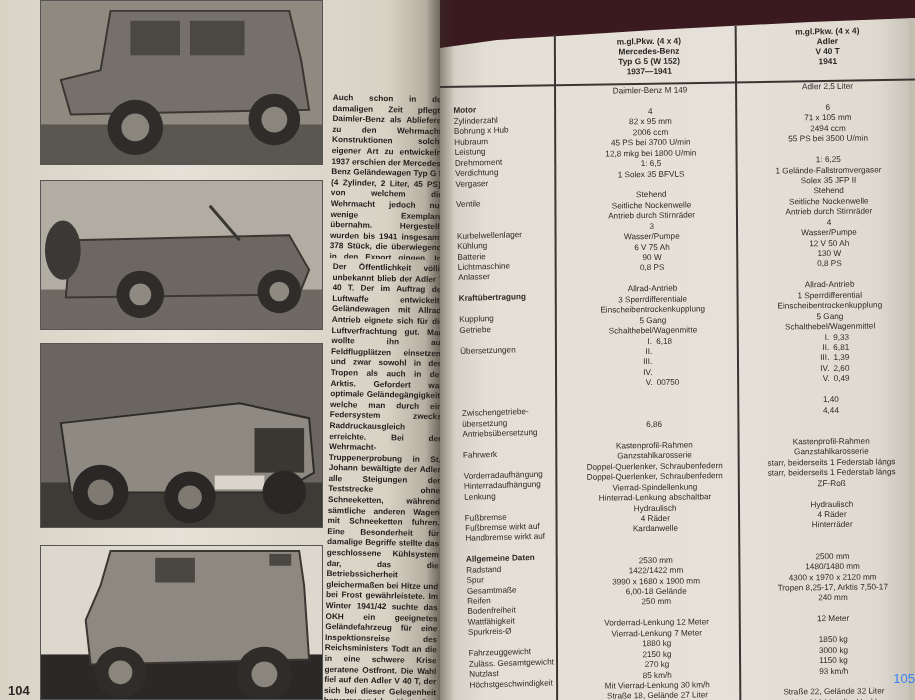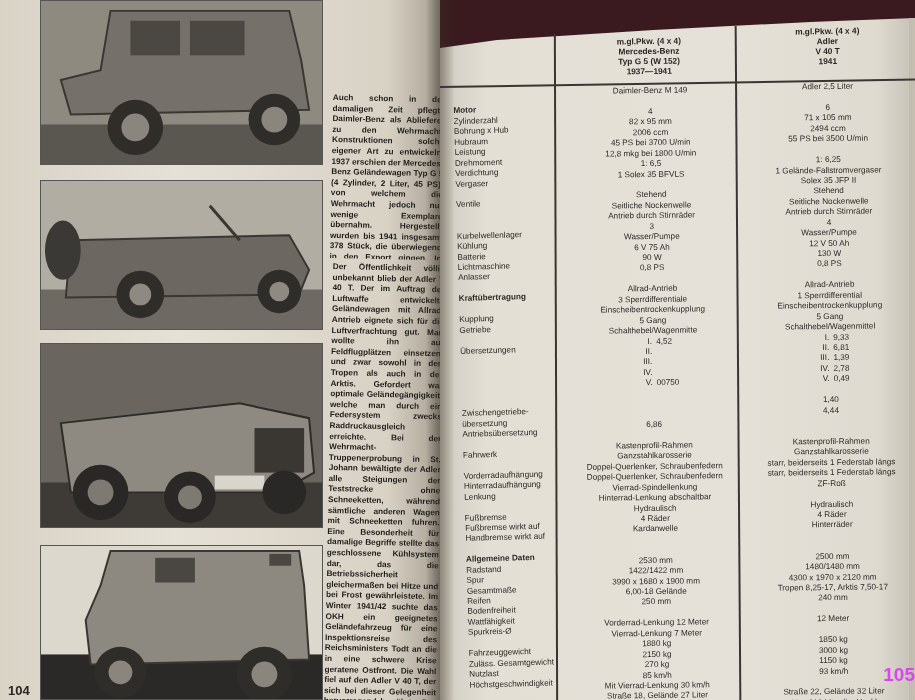--- a/index.html
+++ b/index.html
@@ -68,21 +68,21 @@
     .spec-col-1 { left: 560px; top: 86px; width: 180px; transform: rotate(-0.7deg); transform-origin: center top; }
     .spec-col-2 { left: 740px; top: 82px; width: 175px; transform: rotate(-0.6deg); transform-origin: center top; }
     .row { height: 10.45px; white-space: nowrap; }
     .row.gap { height: 10.45px; }
     .row.section { font-weight: bold; }
     .gear { display: inline-block; text-align: left; width: 46px; padding-left: 6px; }
     .gear .gn { display: inline-block; width: 16px; text-align: right; margin-right: 4px; }
 
     .page-num-right {
       position: absolute; right: 0; bottom: 14px;
-      font-size: 19px; font-weight: bold; color: #d946ef;
+      font-size: 13px; font-weight: normal; color: #3b82f6;
     }
     .gutter-shadow {
       position: absolute; left: 425px; top: 0; width: 30px; height: 700px;
       background: linear-gradient(90deg, rgba(0,0,0,0) 0%, rgba(60,50,40,0.35) 50%, rgba(0,0,0,0) 100%);
       pointer-events: none;
     }
     .page-edge {
       position: absolute; right: 0; top: 18px; width: 6px; height: 682px;
       background: repeating-linear-gradient(90deg, #cfc9bc 0px, #b5ae9f 1px, #d8d2c5 2px);
     }
@@ -259,21 +259,21 @@
     <div class="row">Wasser/Pumpe</div>
     <div class="row">6 V 75 Ah</div>
     <div class="row">90 W</div>
     <div class="row">0,8 PS</div>
     <div class="row gap"></div>
     <div class="row">Allrad-Antrieb</div>
     <div class="row">3 Sperrdifferentiale</div>
     <div class="row">Einscheibentrockenkupplung</div>
     <div class="row">5 Gang</div>
     <div class="row">Schalthebel/Wagenmitte</div>
-    <div class="row"><span class="gear"><span class="gn">I.</span><span>4,52</span></span></div>
+    <div class="row"><span class="gear"><span class="gn">I.</span><span>6,18</span></span></div>
     <div class="row"><span class="gear"><span class="gn">II.</span><span></span></span></div>
     <div class="row"><span class="gear"><span class="gn">III.</span><span></span></span></div>
     <div class="row"><span class="gear"><span class="gn">IV.</span><span></span></span></div>
     <div class="row"><span class="gear"><span class="gn">V.</span><span>00750</span></span></div>
     <div class="row gap"></div>
     <div class="row"></div>
     <div class="row"></div>
     <div class="row">6,86</div>
     <div class="row gap"></div>
     <div class="row">Kastenprofil-Rahmen</div>
@@ -323,21 +323,21 @@
     <div class="row">0,8 PS</div>
     <div class="row gap"></div>
     <div class="row">Allrad-Antrieb</div>
     <div class="row">1 Sperrdifferential</div>
     <div class="row">Einscheibentrockenkupplung</div>
     <div class="row">5 Gang</div>
     <div class="row">Schalthebel/Wagenmittel</div>
     <div class="row"><span class="gear"><span class="gn">I.</span><span>9,33</span></span></div>
     <div class="row"><span class="gear"><span class="gn">II.</span><span>6,81</span></span></div>
     <div class="row"><span class="gear"><span class="gn">III.</span><span>1,39</span></span></div>
-    <div class="row"><span class="gear"><span class="gn">IV.</span><span>2,78</span></span></div>
+    <div class="row"><span class="gear"><span class="gn">IV.</span><span>2,60</span></span></div>
     <div class="row"><span class="gear"><span class="gn">V.</span><span>0,49</span></span></div>
     <div class="row gap"></div>
     <div class="row">1,40</div>
     <div class="row">4,44</div>
     <div class="row"></div>
     <div class="row gap"></div>
     <div class="row">Kastenprofil-Rahmen</div>
     <div class="row">Ganzstahlkarosserie</div>
     <div class="row">starr, beiderseits 1 Federstab längs</div>
     <div class="row">starr, beiderseits 1 Federstab längs</div>

